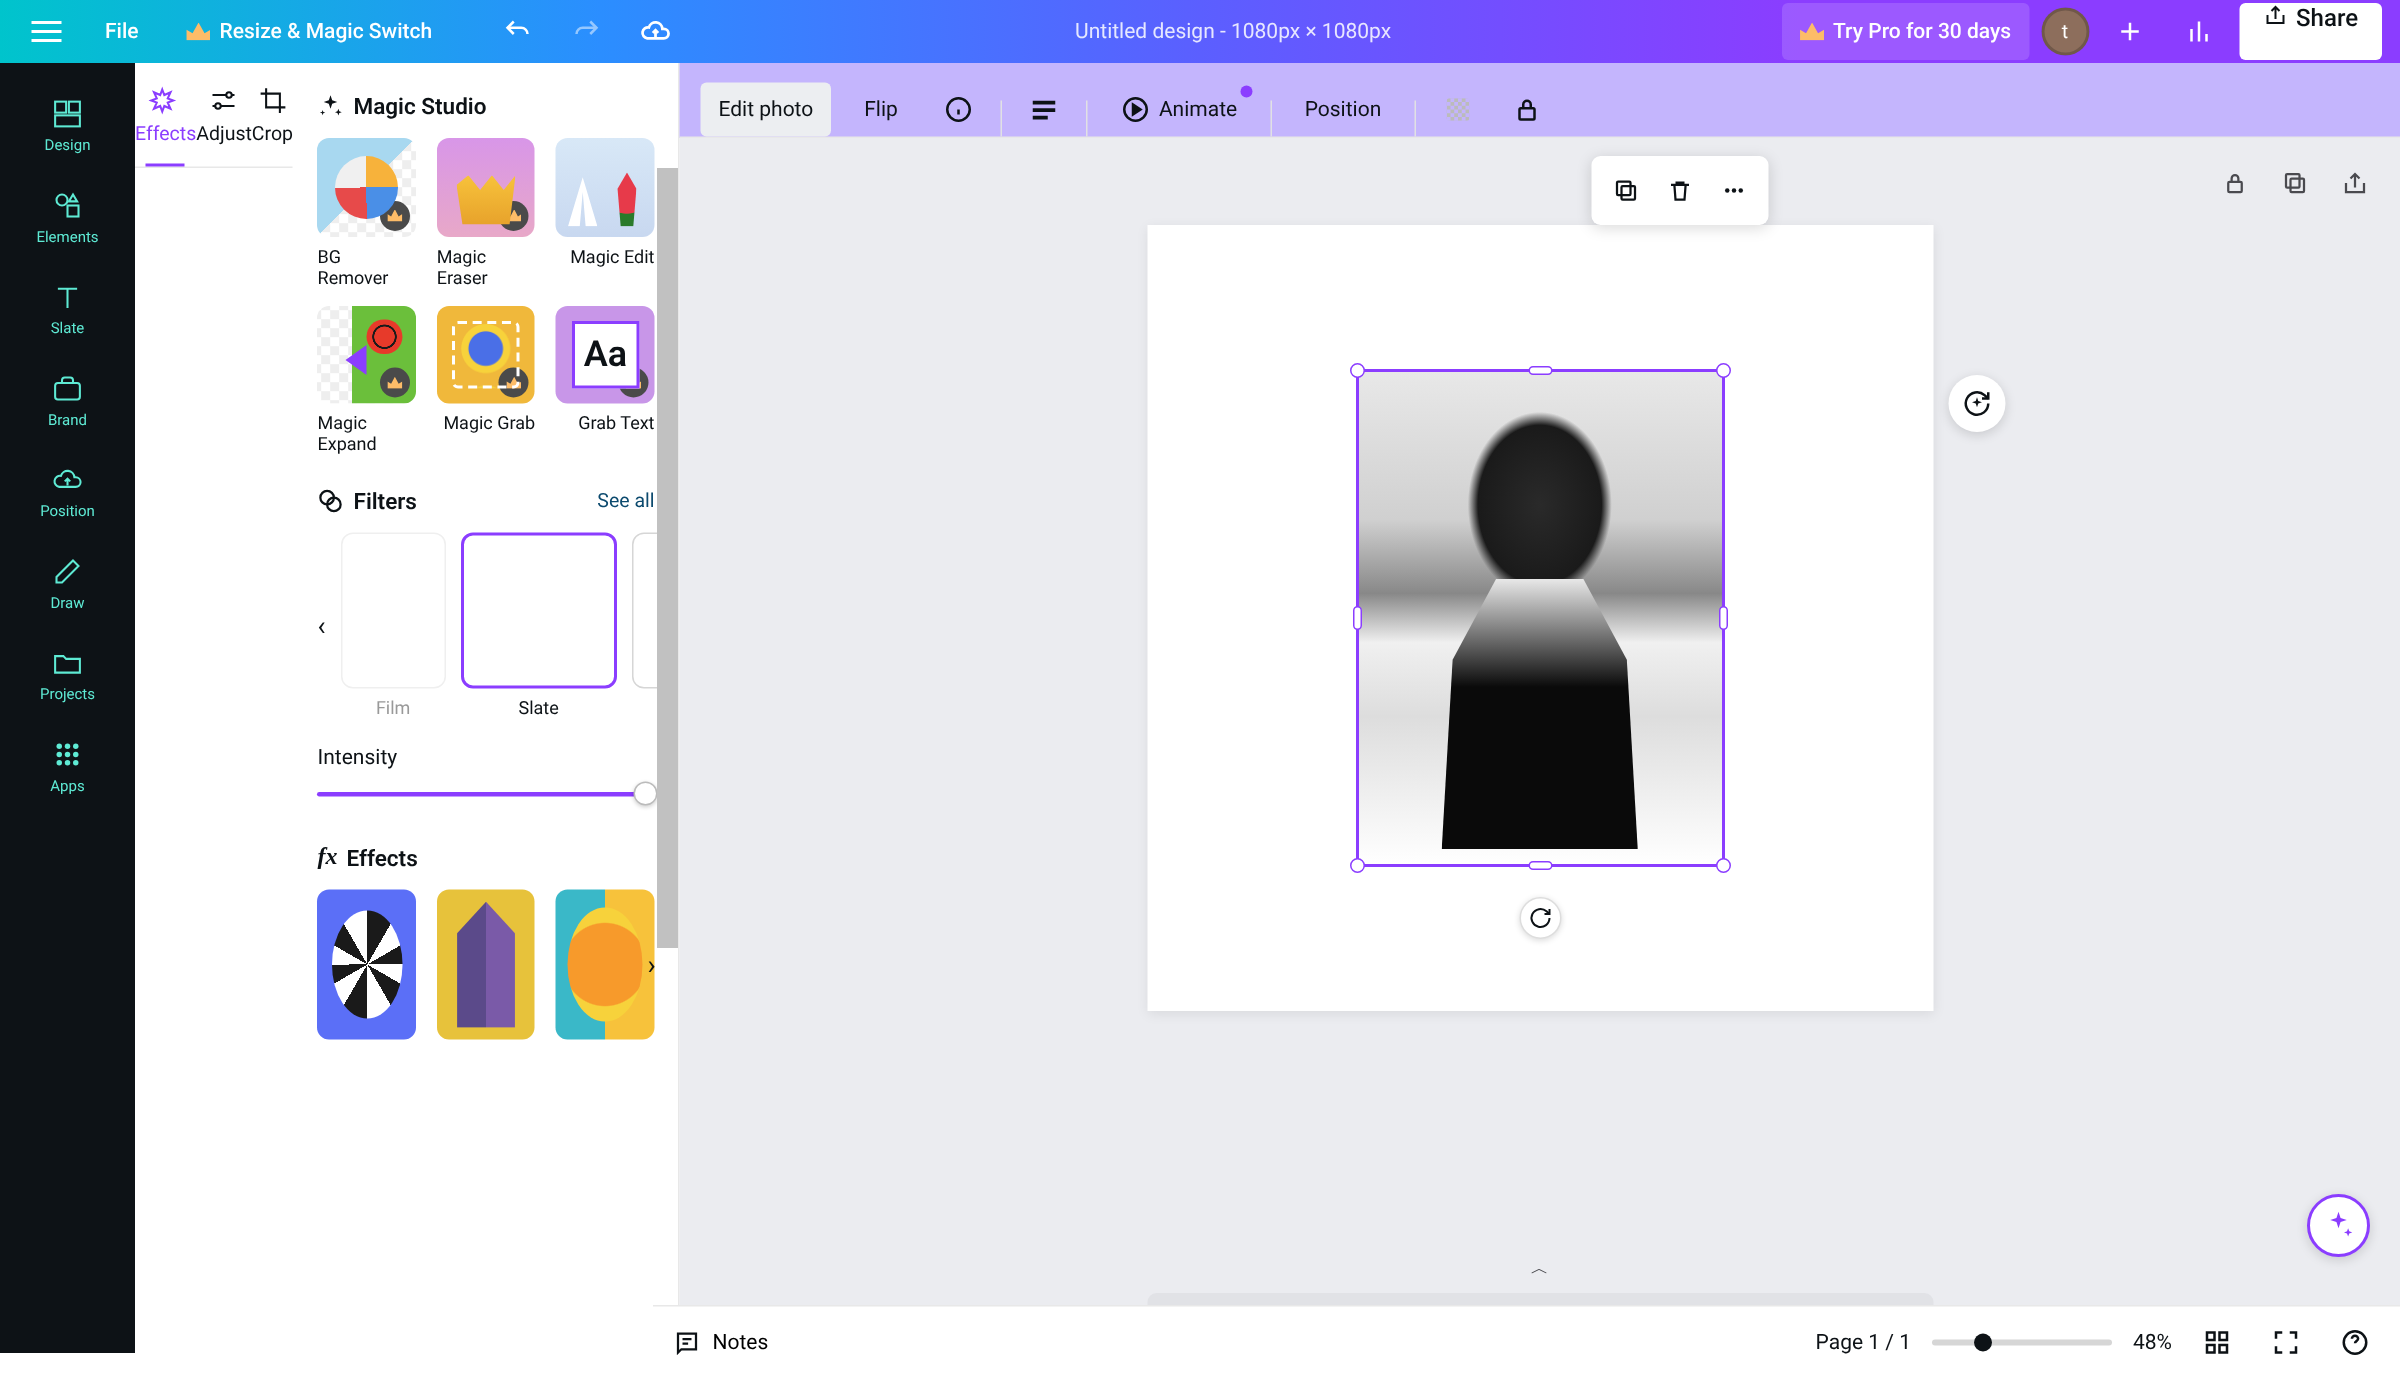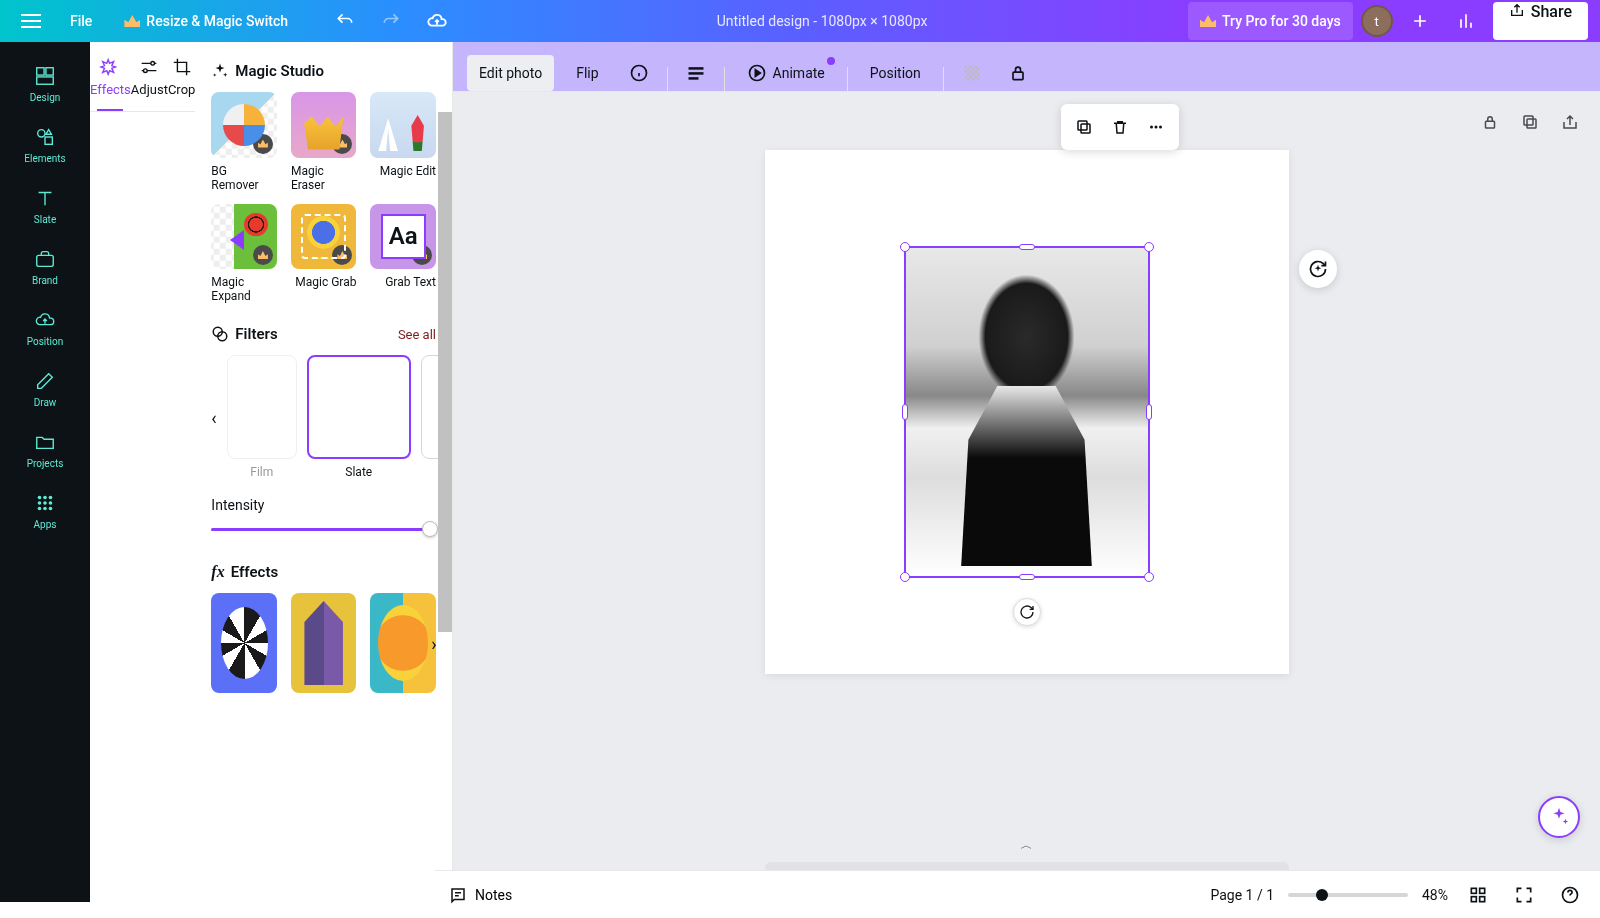--- a/index.html
+++ b/index.html
@@ -20,21 +20,21 @@
 .ib-ico{width:24px;height:24px;display:flex;align-items:center;justify-content:center}
 .sidepanel{width:363px;border-right:1px solid #e8e8e8;display:flex;flex-direction:row;background:#fff;position:relative}
 .sp-tabs{height:70px;display:flex;border-bottom:1px solid #e8e8e8}
 .sp-tab{flex:1;display:flex;flex-direction:column;align-items:center;justify-content:center;gap:4px;font-size:13px;color:#0d1216;cursor:pointer;position:relative}
 .sp-tab.active{color:#8b3dff}
 .sp-tab.active::after{content:"";position:absolute;bottom:0;left:18%;right:18%;height:2px;background:#8b3dff}
 .sp-body{flex:1;overflow-y:auto;padding:14px 16px 20px 16px}
 .sp-scroll{position:absolute;right:0;top:70px;width:14px;height:520px;background:#f0f0f0}
 .sp-thumb{width:14px;height:520px;background:#c1c1c1;border-radius:0}
 .sec-head{display:flex;align-items:center;gap:6px;font-weight:600;font-size:15px;margin:6px 0 12px 0;color:#0d1216}
-.sec-head .seeall{margin-left:auto;font-weight:400;font-size:13px;color:#7f1d1d;cursor:pointer}
+.sec-head .seeall{margin-left:auto;font-weight:400;font-size:13px;color:#0c4a6e;cursor:pointer}
 .grid3{display:grid;grid-template-columns:repeat(3,1fr);gap:12px 14px}
 .tool-card{display:flex;flex-direction:column;align-items:flex-end;gap:6px;cursor:pointer}
 .tool-thumb{width:100%;aspect-ratio:1/1;border-radius:8px;position:relative;overflow:hidden}
 .pro-badge{position:absolute;right:4px;bottom:4px;width:20px;height:20px;border-radius:50%;background:#4a4a4a;display:flex;align-items:center;justify-content:center}
 .pro-badge .crown{width:10px;height:8px}
 .tool-label{font-size:12px;color:#0d1216}
 .filter-row{display:flex;align-items:center;gap:10px;position:relative}
 .filter-card{display:flex;flex-direction:column;align-items:center;gap:6px}
 .filter-thumb{width:104px;height:104px;border-radius:8px;border:1px solid #d6d6d6;background:#fff}
 .filter-thumb.sel{border:2px solid #8b3dff}

